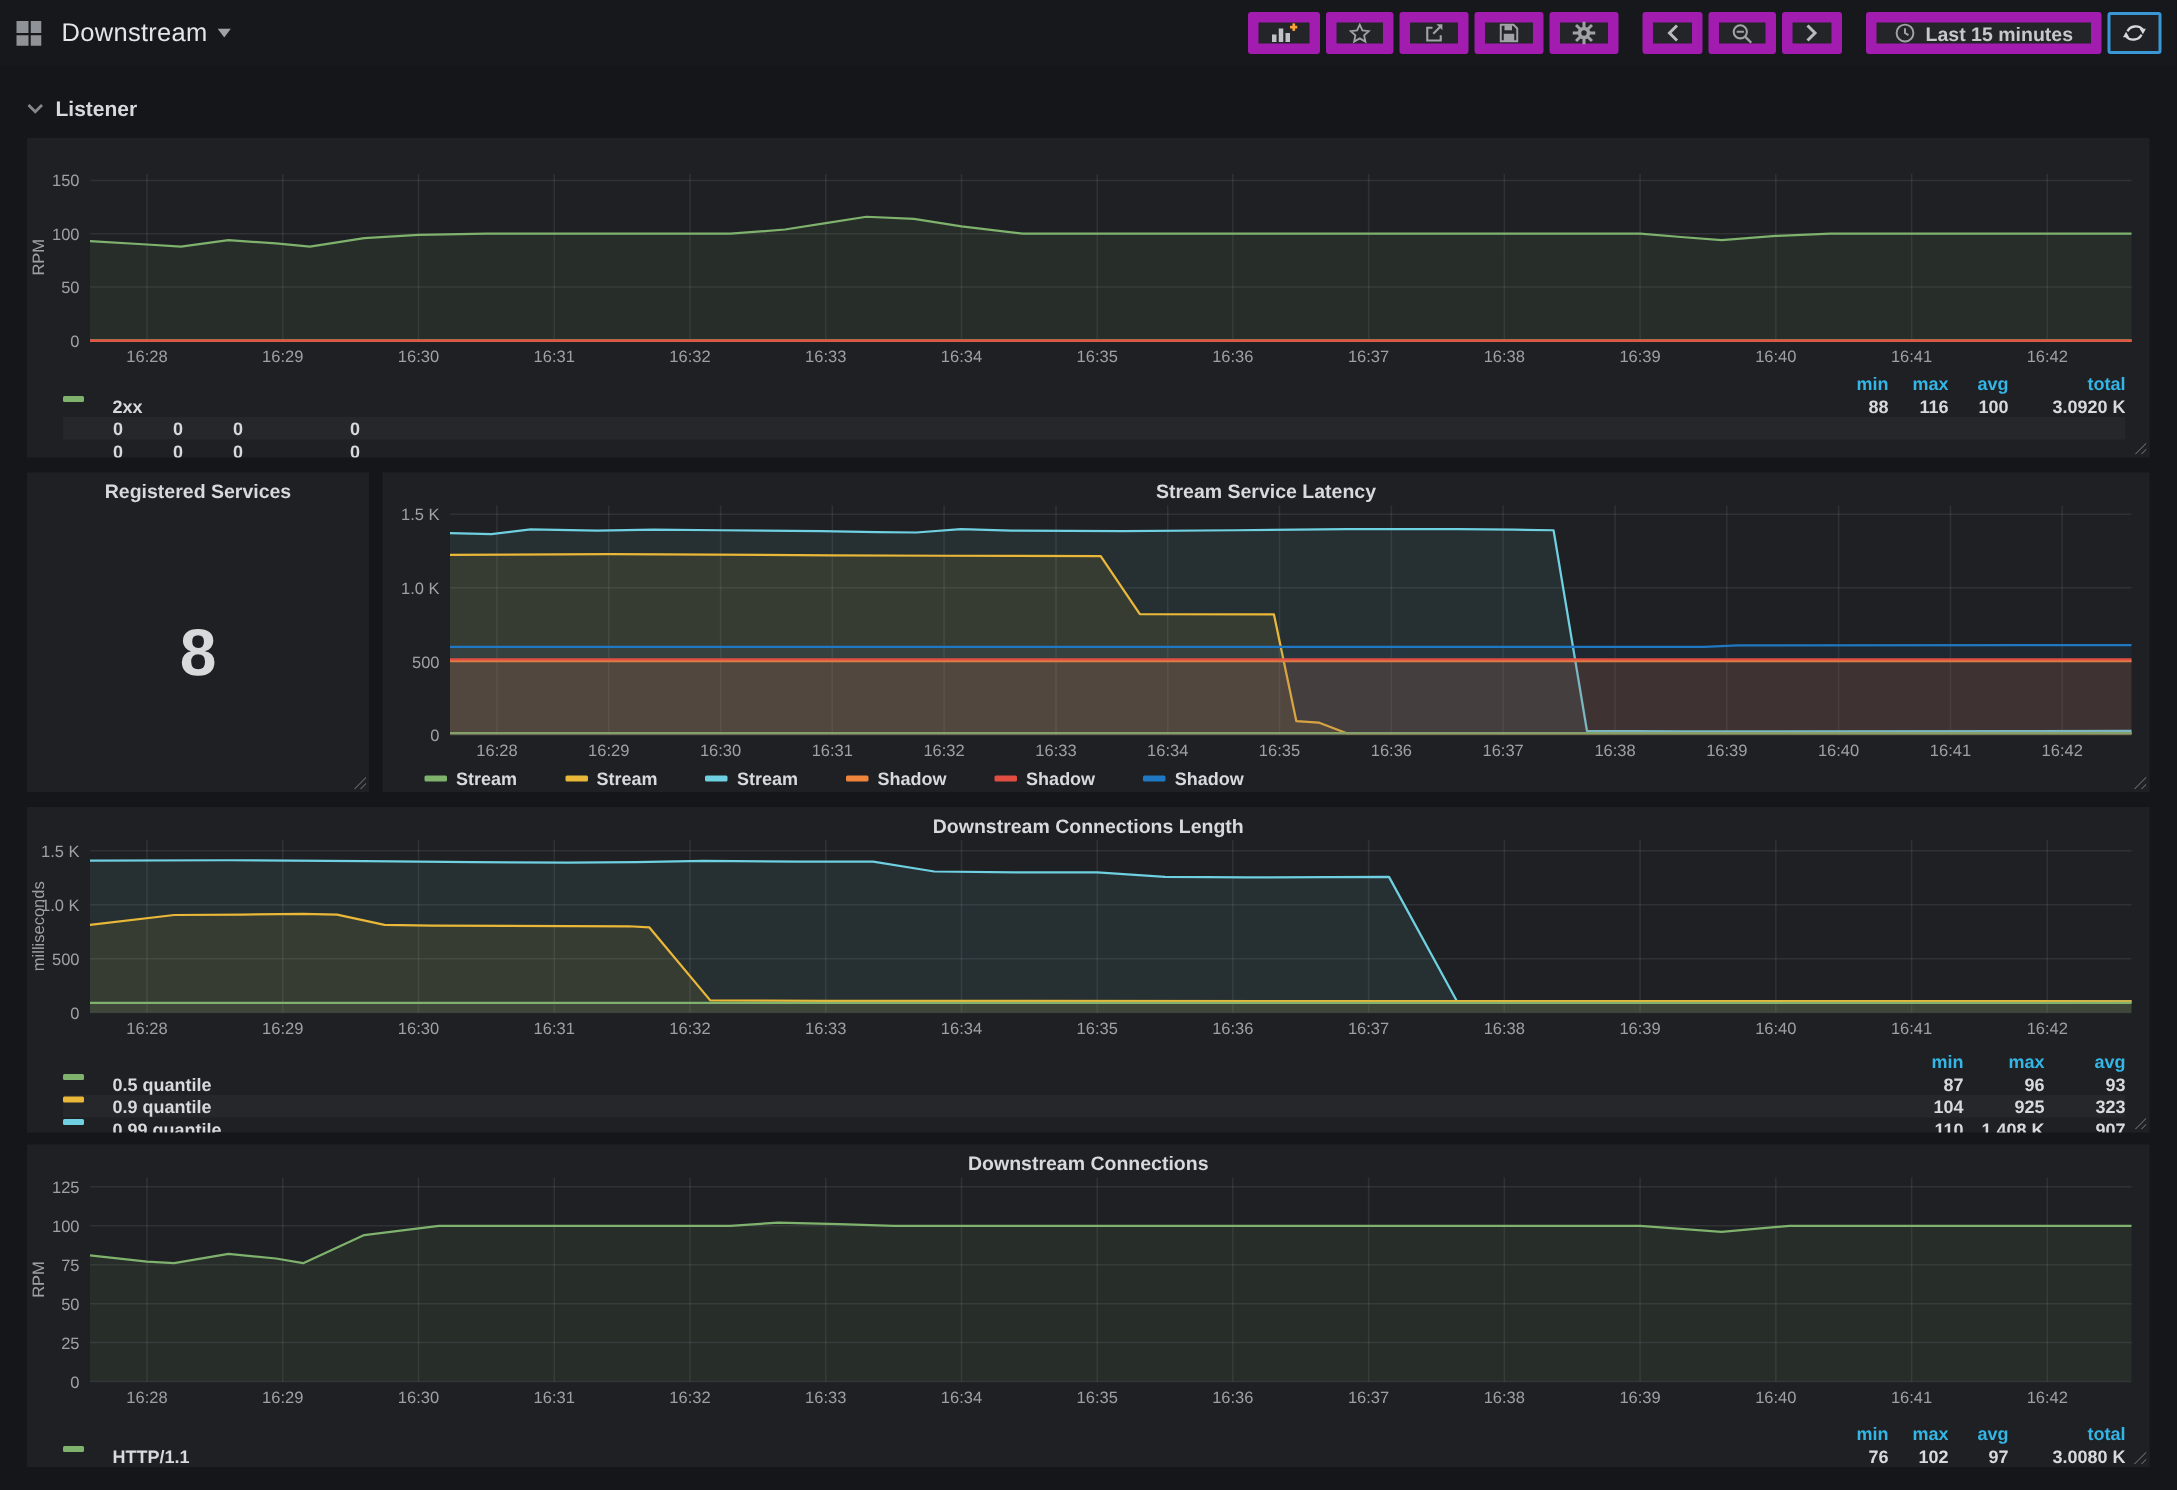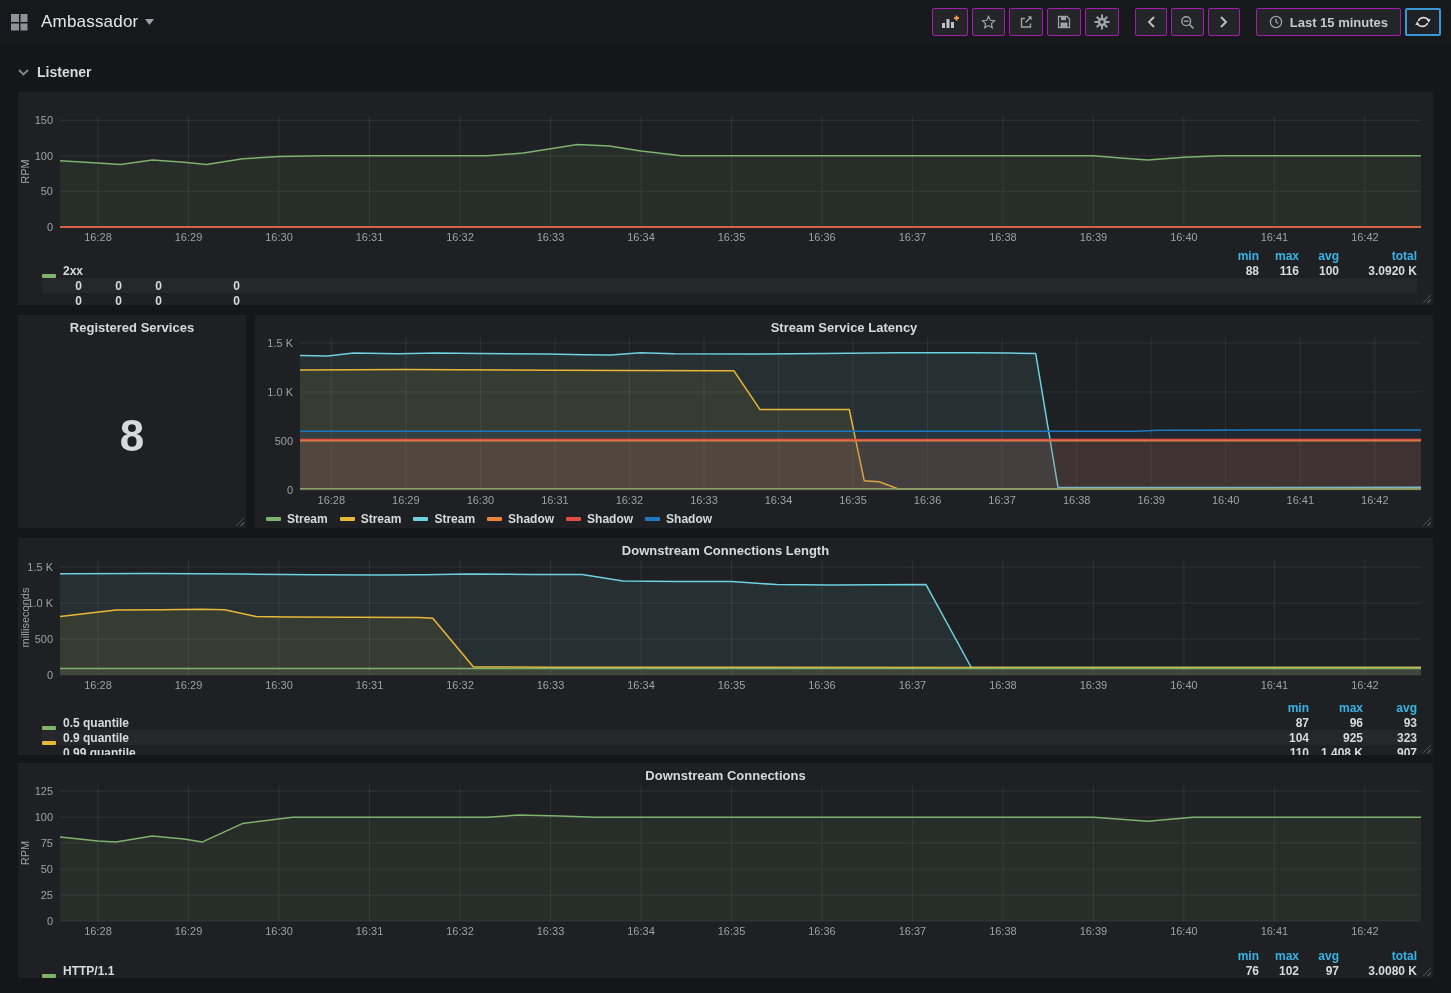--- a/index.html
+++ b/index.html
@@ -3,21 +3,21 @@
 <meta charset="utf-8">
 <style>
   * { box-sizing: border-box; margin: 0; padding: 0; }
   html,body { width:1451px; height:993px; background:#151619; font-family:"Liberation Sans",sans-serif; position:relative; overflow:hidden; }
 
   
   .navbar { position:absolute; top:0; left:0; width:1451px; height:44px; background:#17181b; display:flex; align-items:center; justify-content:space-between; padding:0 10px; }
   .nav-left { display:flex; align-items:center; gap:12px; }
   .nav-title { color:#e4e5e6; font-size:17px; font-weight:500; letter-spacing:.2px; display:flex; align-items:center; gap:7px; cursor:pointer; }
   .nav-right { display:flex; align-items:center; }
-  .icon-btn { height:28px; min-width:32px; padding:0 8px; background:#232528; border:1px solid #a21caf; border-radius:2px; display:flex; align-items:center; justify-content:center; color:#9fa3a8; margin-left:4px; cursor:pointer; }
+  .icon-btn { height:28px; min-width:32px; padding:0 8px; background:#232528; border:7px solid #a21caf; border-radius:2px; display:flex; align-items:center; justify-content:center; color:#9fa3a8; margin-left:4px; cursor:pointer; }
   .btn-gap { width:12px; }
   .timepicker { display:flex; align-items:center; gap:7px; color:#c7c8ca; font-size:13px; font-weight:600; padding:0 12px; }
   .refresh-btn { border:2px solid #3a97d6; background:#1f2125; }
   svg.glyph { display:block; }
 
   
   .row-header { position:absolute; top:61px; left:18px; height:22px; display:flex; align-items:center; gap:8px; cursor:pointer; }
   .row-header .label { color:#d8d9da; font-size:14px; font-weight:700; }
 
   
@@ -28,45 +28,45 @@
       background:repeating-linear-gradient(-45deg, transparent 0 2px, #4e5054 2px 3px);
       clip-path:polygon(100% 0, 100% 100%, 0 100%); cursor:nwse-resize; }
 
   
   .bigstat { position:absolute; left:0; right:0; top:96px; text-align:center; color:#d8d9da; font-size:44px; font-weight:700; }
 
   
   .legend-table { position:absolute; left:24px; right:16px; overflow:hidden; }
   .legend-row { display:flex; align-items:center; height:15px; font-size:12px; font-weight:600; color:#d8d9da; }
   .legend-row.alt { background:rgba(255,255,255,0.035); }
-  .legend-row .lab { flex:1; display:flex; align-items:flex-end; gap:7px; cursor:pointer; }
+  .legend-row .lab { flex:1; display:flex; align-items:flex-start; gap:19px; cursor:pointer; }
   .legend-row .dash { width:14px; height:4px; border-radius:1px; flex:none; }
   .legend-row .cell { text-align:right; flex:none; }
   .legend-row.hdr .cell { color:#33b5e5; font-weight:700; cursor:pointer; }
 
   
-  .chip-legend { position:absolute; left:11px; display:flex; align-items:center; gap:12px; }
+  .chip-legend { position:absolute; left:28px; display:flex; align-items:center; gap:32px; }
   .chip { display:flex; align-items:center; gap:6px; font-size:12px; font-weight:600; color:#d8d9da; cursor:pointer; }
   .chip .dash { width:15px; height:4px; border-radius:1px; }
 </style>
 </head>
 <body>
 
 <header class="navbar">
   <div class="nav-left">
     <span>
       <svg class="glyph" width="19" height="19" viewBox="0 0 19 19">
         <rect x="1" y="1" width="8" height="8" fill="#8f9398"></rect>
           <rect x="10.5" y="1" width="7" height="8" fill="#8f9398"></rect>
         <rect x="1" y="10.5" width="8" height="7" fill="#8f9398"></rect>
           <rect x="10.5" y="10.5" width="7" height="7" fill="#8f9398"></rect>
       </svg>
     </span>
     <span class="nav-title">
-      <span>Ambassador</span>
+      <span>Downstream</span>
       <svg class="glyph" width="9" height="6" viewBox="0 0 9 6">
           <polygon points="0,0 9,0 4.5,6" fill="#9fa3a8"></polygon>
         </svg>
     </span>
   </div>
   <div class="nav-right">
     <span class="icon-btn">
       <svg class="glyph" width="18" height="16" viewBox="0 0 18 16">
         <rect x="1" y="9" width="3" height="5" fill="#bfc3c7"></rect>
           <rect x="5.5" y="5" width="3" height="9" fill="#bfc3c7"></rect>

